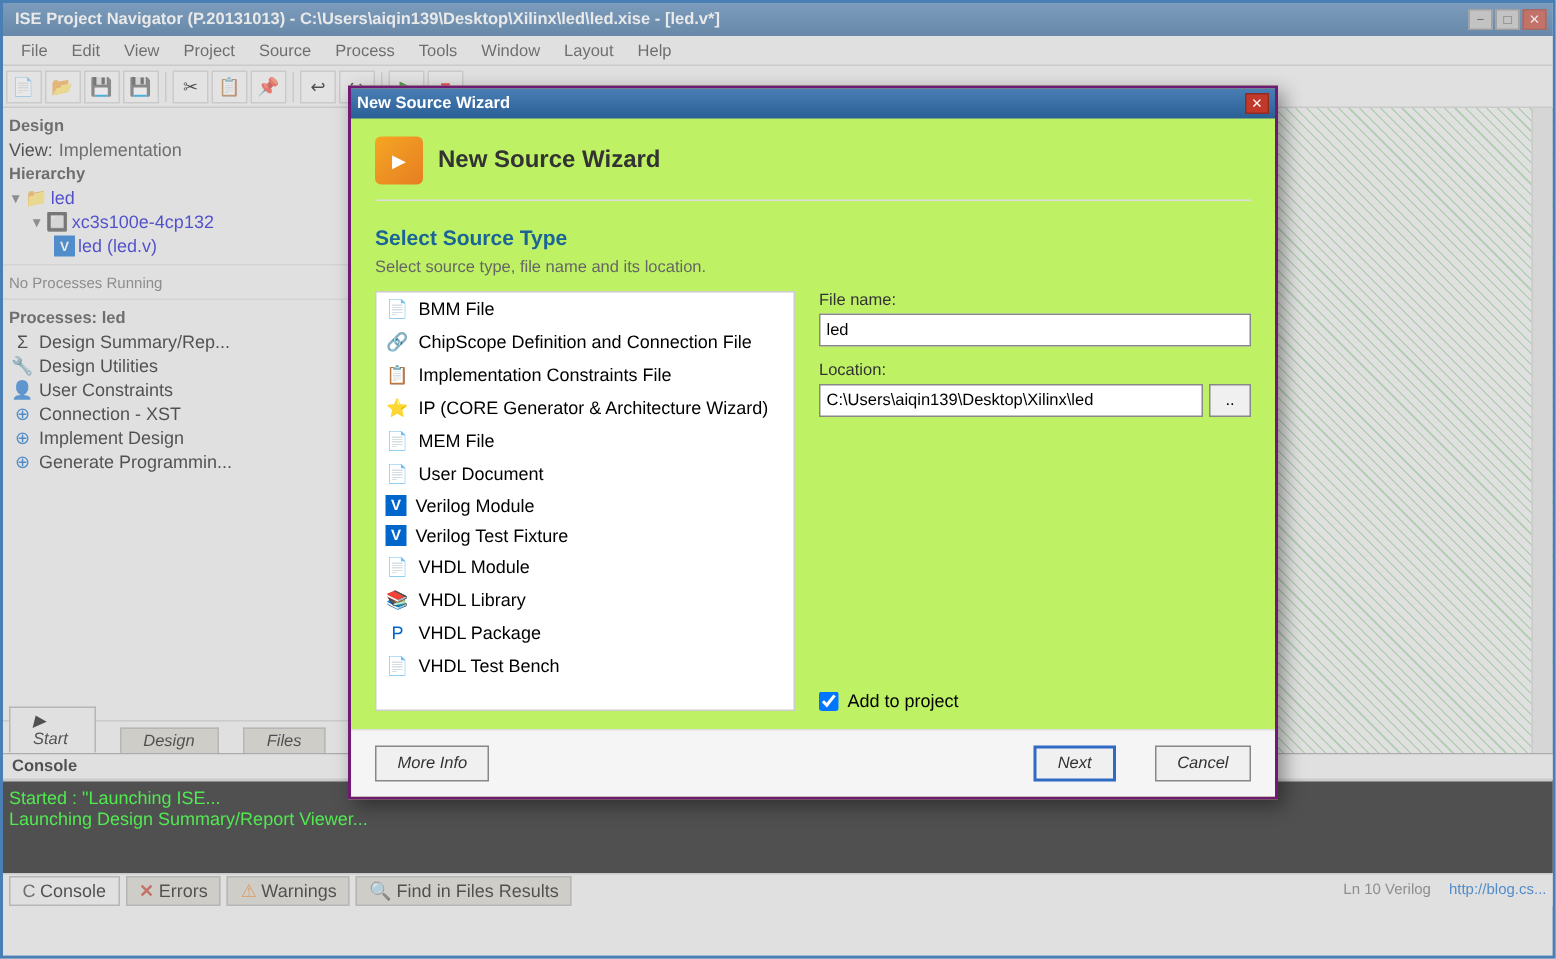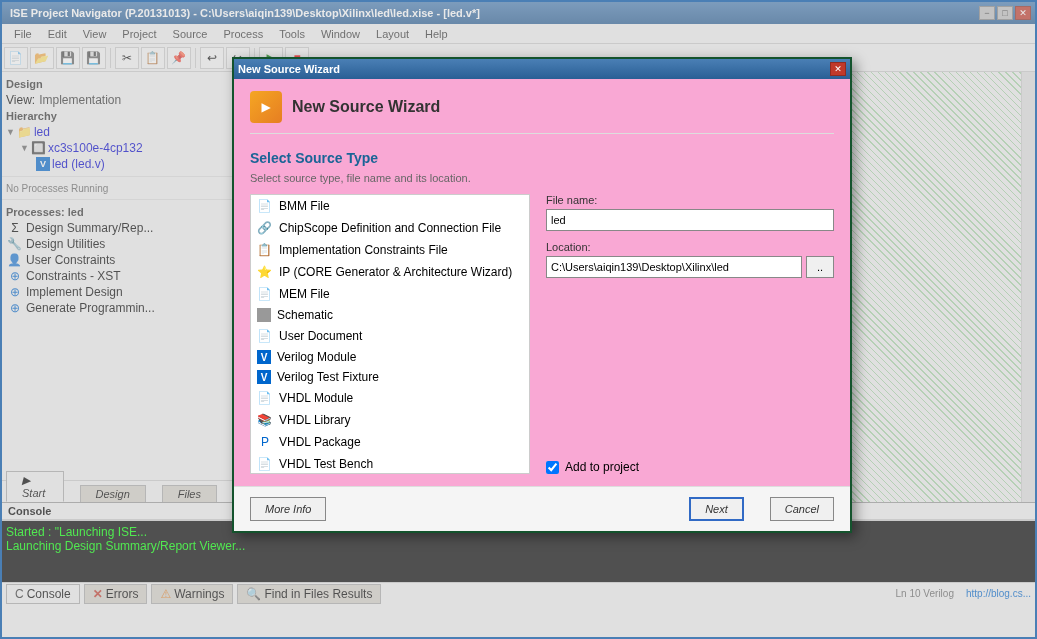--- a/index.html
+++ b/index.html
@@ -51,21 +51,21 @@
 
     
     .bottom-status-bar { height: 22px; background: #f0f0f0; border-top: 1px solid #ccc; display: flex; align-items: center; gap: 4px; padding: 0 4px; }
     .status-tab { display: flex; align-items: center; gap: 3px; padding: 2px 8px; background: #d4d0c8; border: 1px solid #aaa; font-size: 11px; cursor: pointer; }
     .status-tab.active { background: #f0f0f0; }
 
     
     .overlay { position: absolute; top: 0; left: 0; right: 0; bottom: 0; background: rgba(200,200,200,0.4); z-index: 10; }
 
     
-    .dialog { position: absolute; top: 55px; left: 230px; width: 620px; background: #f9a8d4; border: 2px solid #14532d; box-shadow: 4px 4px 12px rgba(0,0,0,0.4); z-index: 20; }
+    .dialog { position: absolute; top: 55px; left: 230px; width: 620px; background: #bef264; border: 2px solid #701a75; box-shadow: 4px 4px 12px rgba(0,0,0,0.4); z-index: 20; }
     .dialog-titlebar { background: linear-gradient(to bottom, #4a7fb5, #2a5f95); height: 20px; display: flex; align-items: center; justify-content: space-between; padding: 0 4px; }
     .dialog-title-text { color: white; font-size: 11px; font-weight: bold; }
     .dialog-close-btn { width: 16px; height: 14px; background: #c0392b; border: 1px solid #922b21; color: white; font-size: 9px; display: flex; align-items: center; justify-content: center; cursor: pointer; }
 
     .dialog-body { padding: 12px 16px; }
     .wizard-header { display: flex; align-items: center; gap: 10px; margin-bottom: 16px; padding-bottom: 10px; border-bottom: 1px solid #ddd; }
     .wizard-icon { width: 32px; height: 32px; background: linear-gradient(135deg, #f5a623, #e67e22); border-radius: 4px; display: flex; align-items: center; justify-content: center; color: white; font-size: 18px; }
     .wizard-title { font-size: 16px; font-weight: bold; color: #333; }
 
     .section-title { font-size: 14px; font-weight: bold; color: #1a6496; margin-bottom: 6px; }
@@ -174,21 +174,21 @@
         <div class="process-item">
           <span class="status-icon">🔧</span>
           <span>Design Utilities</span>
         </div>
         <div class="process-item">
           <span class="status-icon">👤</span>
           <span>User Constraints</span>
         </div>
         <div class="process-item">
           <span class="status-icon" style="color:#0066cc;">⊕</span>
-          <span>Constraints - XST</span>
+          <span>Connection - XST</span>
         </div>
         <div class="process-item">
           <span class="status-icon" style="color:#0066cc;">⊕</span>
           <span>Implement Design</span>
         </div>
         <div class="process-item">
           <span class="status-icon" style="color:#0066cc;">⊕</span>
           <span>Generate Programmin...</span>
         </div>
       </div>
@@ -271,24 +271,20 @@
             <span class="source-item-icon" style="color:#0066cc;">📋</span>
             <span>Implementation Constraints File</span>
           </div>
           <div class="source-item">
             <span class="source-item-icon" style="color:#e67e22;">⭐</span>
             <span>IP (CORE Generator &amp; Architecture Wizard)</span>
           </div>
           <div class="source-item">
             <span class="source-item-icon" style="color:#0066cc;">📄</span>
             <span>MEM File</span>
-          </div>
-          <div class="source-item">
-            <span class="source-item-icon" style="background:#999;width:14px;height:14px;display:inline-block;"></span>
-            <span>Schematic</span>
           </div>
           <div class="source-item">
             <span class="source-item-icon" style="color:#0066cc;">📄</span>
             <span>User Document</span>
           </div>
           <div class="source-item">
             <span class="source-item-icon" style="background:#0066cc;color:white;font-size:10px;font-weight:bold;width:14px;height:14px;display:inline-flex;align-items:center;justify-content:center;">V</span>
             <span>Verilog Module</span>
           </div>
           <div class="source-item">

